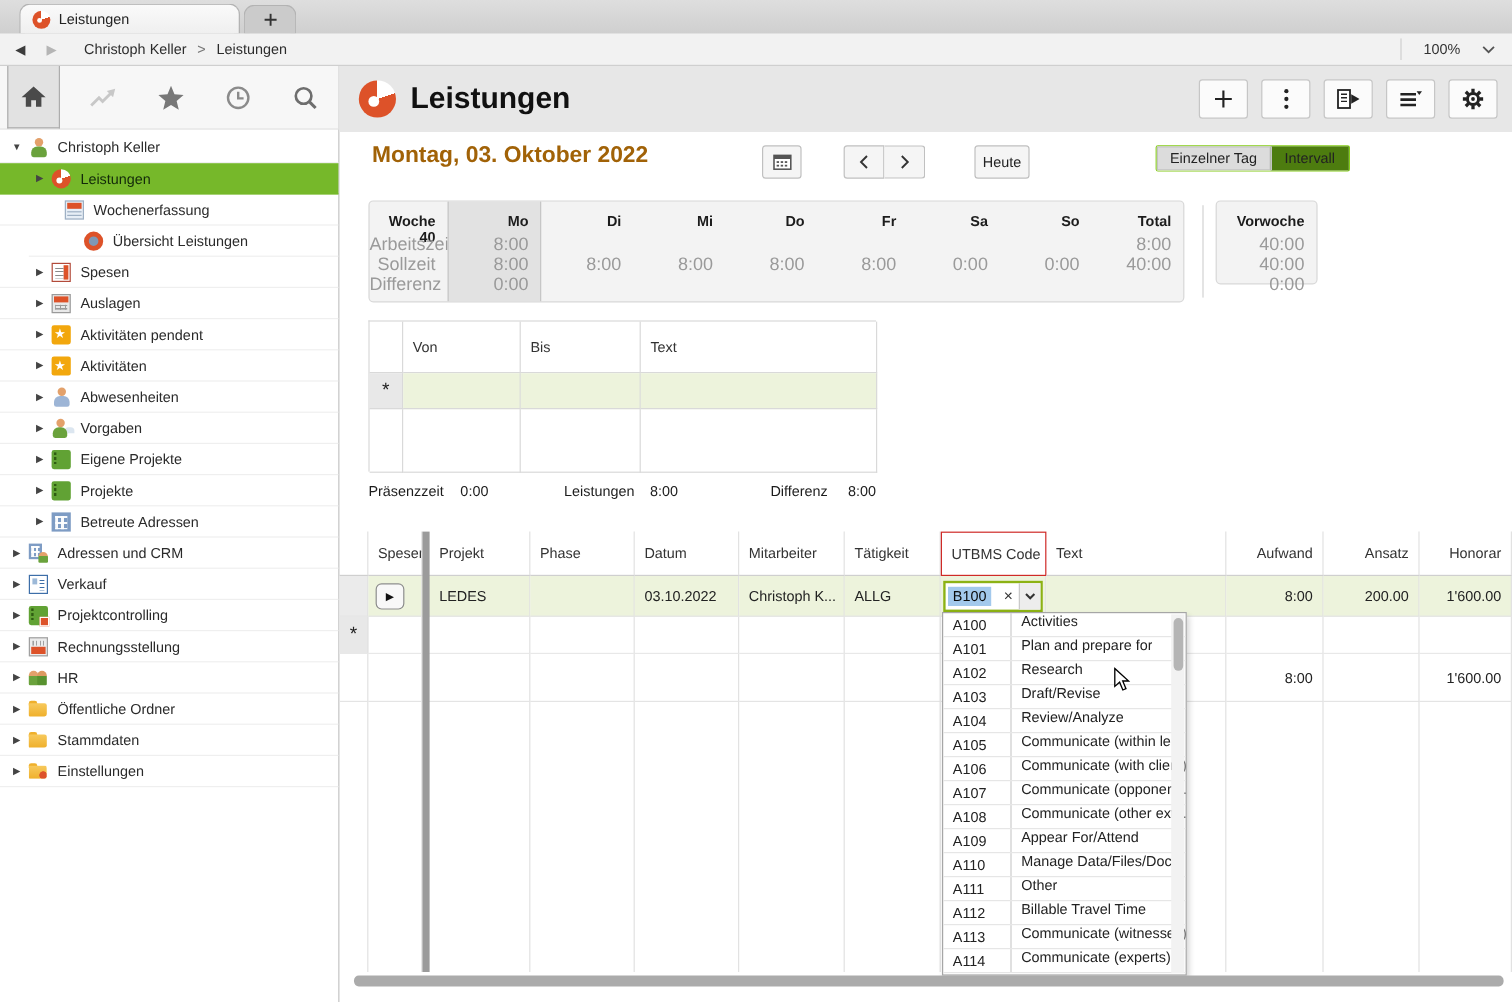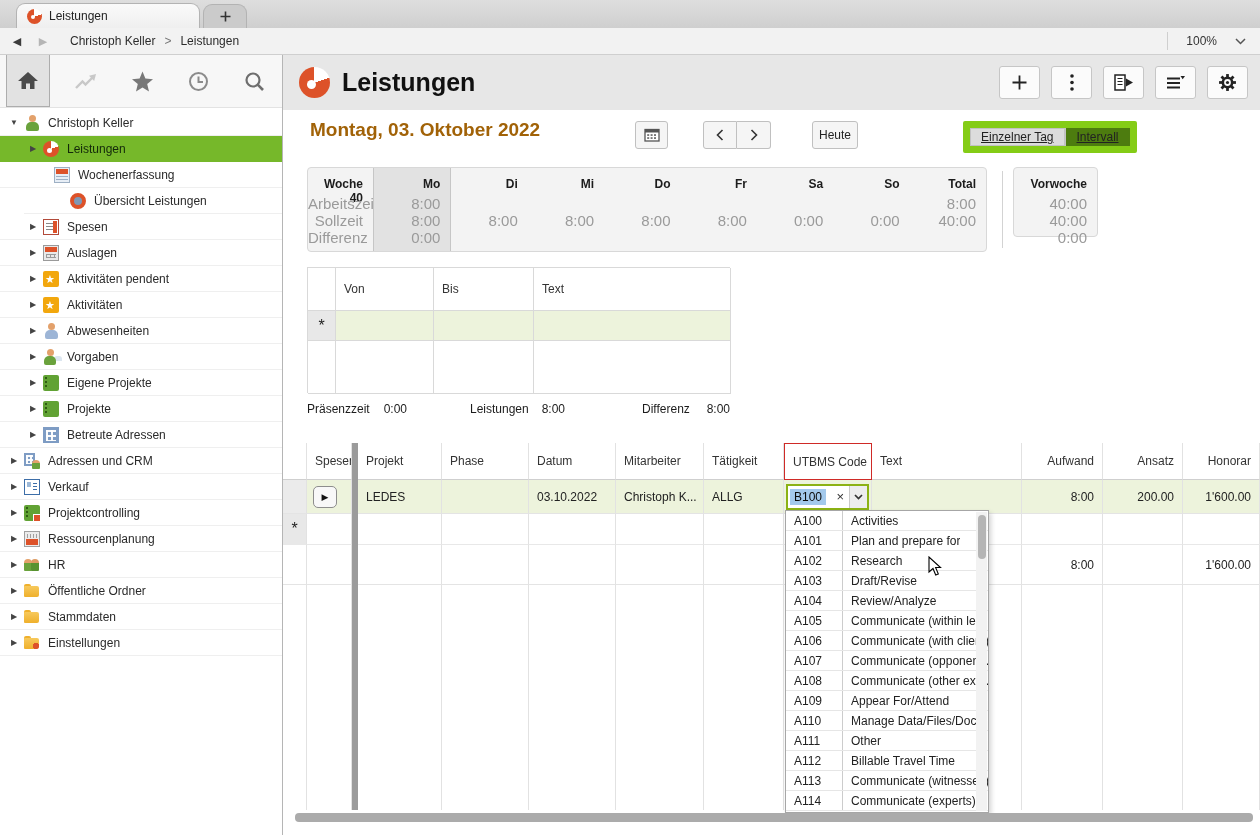--- a/index.html
+++ b/index.html
@@ -106,21 +106,21 @@
 
   .btn{background:#f5f5f5;border:1px solid #c0c0c0;border-radius:3px;display:flex;align-items:center;justify-content:center;box-sizing:border-box;color:#222;}
 
   .date-title{position:absolute;left:27px;top:64px;font-size:19px;font-weight:700;color:#a16207;}
   .cal-btn{position:absolute;left:352px;top:66px;width:33px;height:28px;}
   .nav-pair{position:absolute;left:420px;top:66px;height:28px;display:flex;}
   .nav-btn{width:34px;height:28px;border-radius:0;}
   .nav-btn:first-child{border-radius:3px 0 0 3px;}
   .nav-btn:last-child{border-radius:0 3px 3px 0;border-left:none;}
   .today-btn{position:absolute;left:529px;top:66px;width:46px;height:28px;font-size:12px;}
-  .toggle{position:absolute;left:680px;top:66px;height:32px;display:flex;border:7px solid #84cc16;border-radius:2px;box-sizing:border-box;text-decoration:underline;}
+  .toggle{position:absolute;left:680px;top:66px;height:22px;display:flex;border:1px solid #84cc16;border-radius:2px;box-sizing:border-box;}
   .toggle-opt{padding:0 11px;display:flex;align-items:center;background:#4d7c0f;font-size:12px;color:#222;}
   .toggle-opt.selected{background:#dcdcdc;box-shadow:inset 0 0 0 1px #c2c2c2;}
   .toggle-opt + .toggle-opt{border-left:1px solid #c4c4c4;}
 
   
   .week-box{position:absolute;left:24px;top:112px;width:680px;height:85px;background:#f3f3f3;
             border:1px solid #d8d8d8;border-radius:4px;box-sizing:border-box;display:flex;}
   .label-col{width:65px;flex:none;text-align:right;}
   .day-col{flex:1;text-align:right;}
   .day-col.selected{background:#e2e2e2;border-left:1px solid #c6c6c6;border-right:1px solid #c6c6c6;}
@@ -159,21 +159,21 @@
   .timer-btn{width:24px;height:22px;background:#f8f8f8;border:1px solid #8d8d8d;border-radius:5px;
              display:flex;align-items:center;justify-content:center;font-size:9px;color:#111;margin-left:6px;box-sizing:border-box;}
   .combo{flex:1;height:26px;background:#fff;border:2px solid #8cb214;display:flex;align-items:center;box-sizing:border-box;}
   .combo-val{background:#a3c9ec;color:#0a0a0a;padding:1px 4px;margin-left:2px;}
   .combo-x{margin-left:auto;color:#333;font-size:13px;padding:0 5px;}
   .combo-arrow{width:17px;height:100%;background:#ededed;border-left:1px solid #c9c9c9;display:flex;align-items:center;justify-content:center;}
 
   
   .dropdown{position:absolute;left:502px;top:455px;width:204px;height:303px;background:#fff;
             border:1px solid #a6a6a6;box-shadow:2px 3px 5px rgba(0,0,0,.18);box-sizing:border-box;}
-  .dd-row{height:20px;display:flex;align-items:center;border-bottom:1px solid #e6e6e6;box-sizing:border-box;}
+  .dd-row{height:20px;display:flex;align-items:flex-start;border-bottom:1px solid #e6e6e6;box-sizing:border-box;}
   .dd-code{width:48px;flex:none;padding-left:8px;border-right:1px solid #cccccc;height:100%;display:flex;align-items:center;color:#222;}
   .dd-label{padding-left:8px;color:#222;white-space:nowrap;overflow:hidden;}
   .dd-scroll{position:absolute;right:1px;top:1px;width:11px;height:299px;background:#f2f2f2;}
   .dd-thumb{position:absolute;left:1.5px;top:3px;width:8px;height:44px;background:#b5b5b5;border-radius:4px;}
 
   .hscroll{position:absolute;left:12px;top:758px;width:958px;height:9px;background:#ababab;border-radius:4px;}
 
   .cursor{position:absolute;left:928px;top:556px;z-index:60;}
 </style>
 </head>
@@ -318,21 +318,21 @@
           <span class="tree-label">Verkauf</span>
         </div>
         <div class="tree-row" style="padding-left: 6px;">
           <span class="tree-arrow">▶</span>
           <span class="ti ti-book-control"></span>
           <span class="tree-label">Projektcontrolling</span>
         </div>
         <div class="tree-row" style="padding-left: 6px;">
           <span class="tree-arrow">▶</span>
           <span class="ti ti-mail-red"></span>
-          <span class="tree-label">Ressourcenplanung</span>
+          <span class="tree-label">Rechnungsstellung</span>
         </div>
         <div class="tree-row" style="padding-left: 6px;">
           <span class="tree-arrow">▶</span>
           <span class="ti ti-users-green"></span>
           <span class="tree-label">HR</span>
         </div>
         <div class="tree-row" style="padding-left: 6px;">
           <span class="tree-arrow">▶</span>
           <span class="ti ti-folder-yellow"></span>
           <span class="tree-label">Öffentliche Ordner</span>

